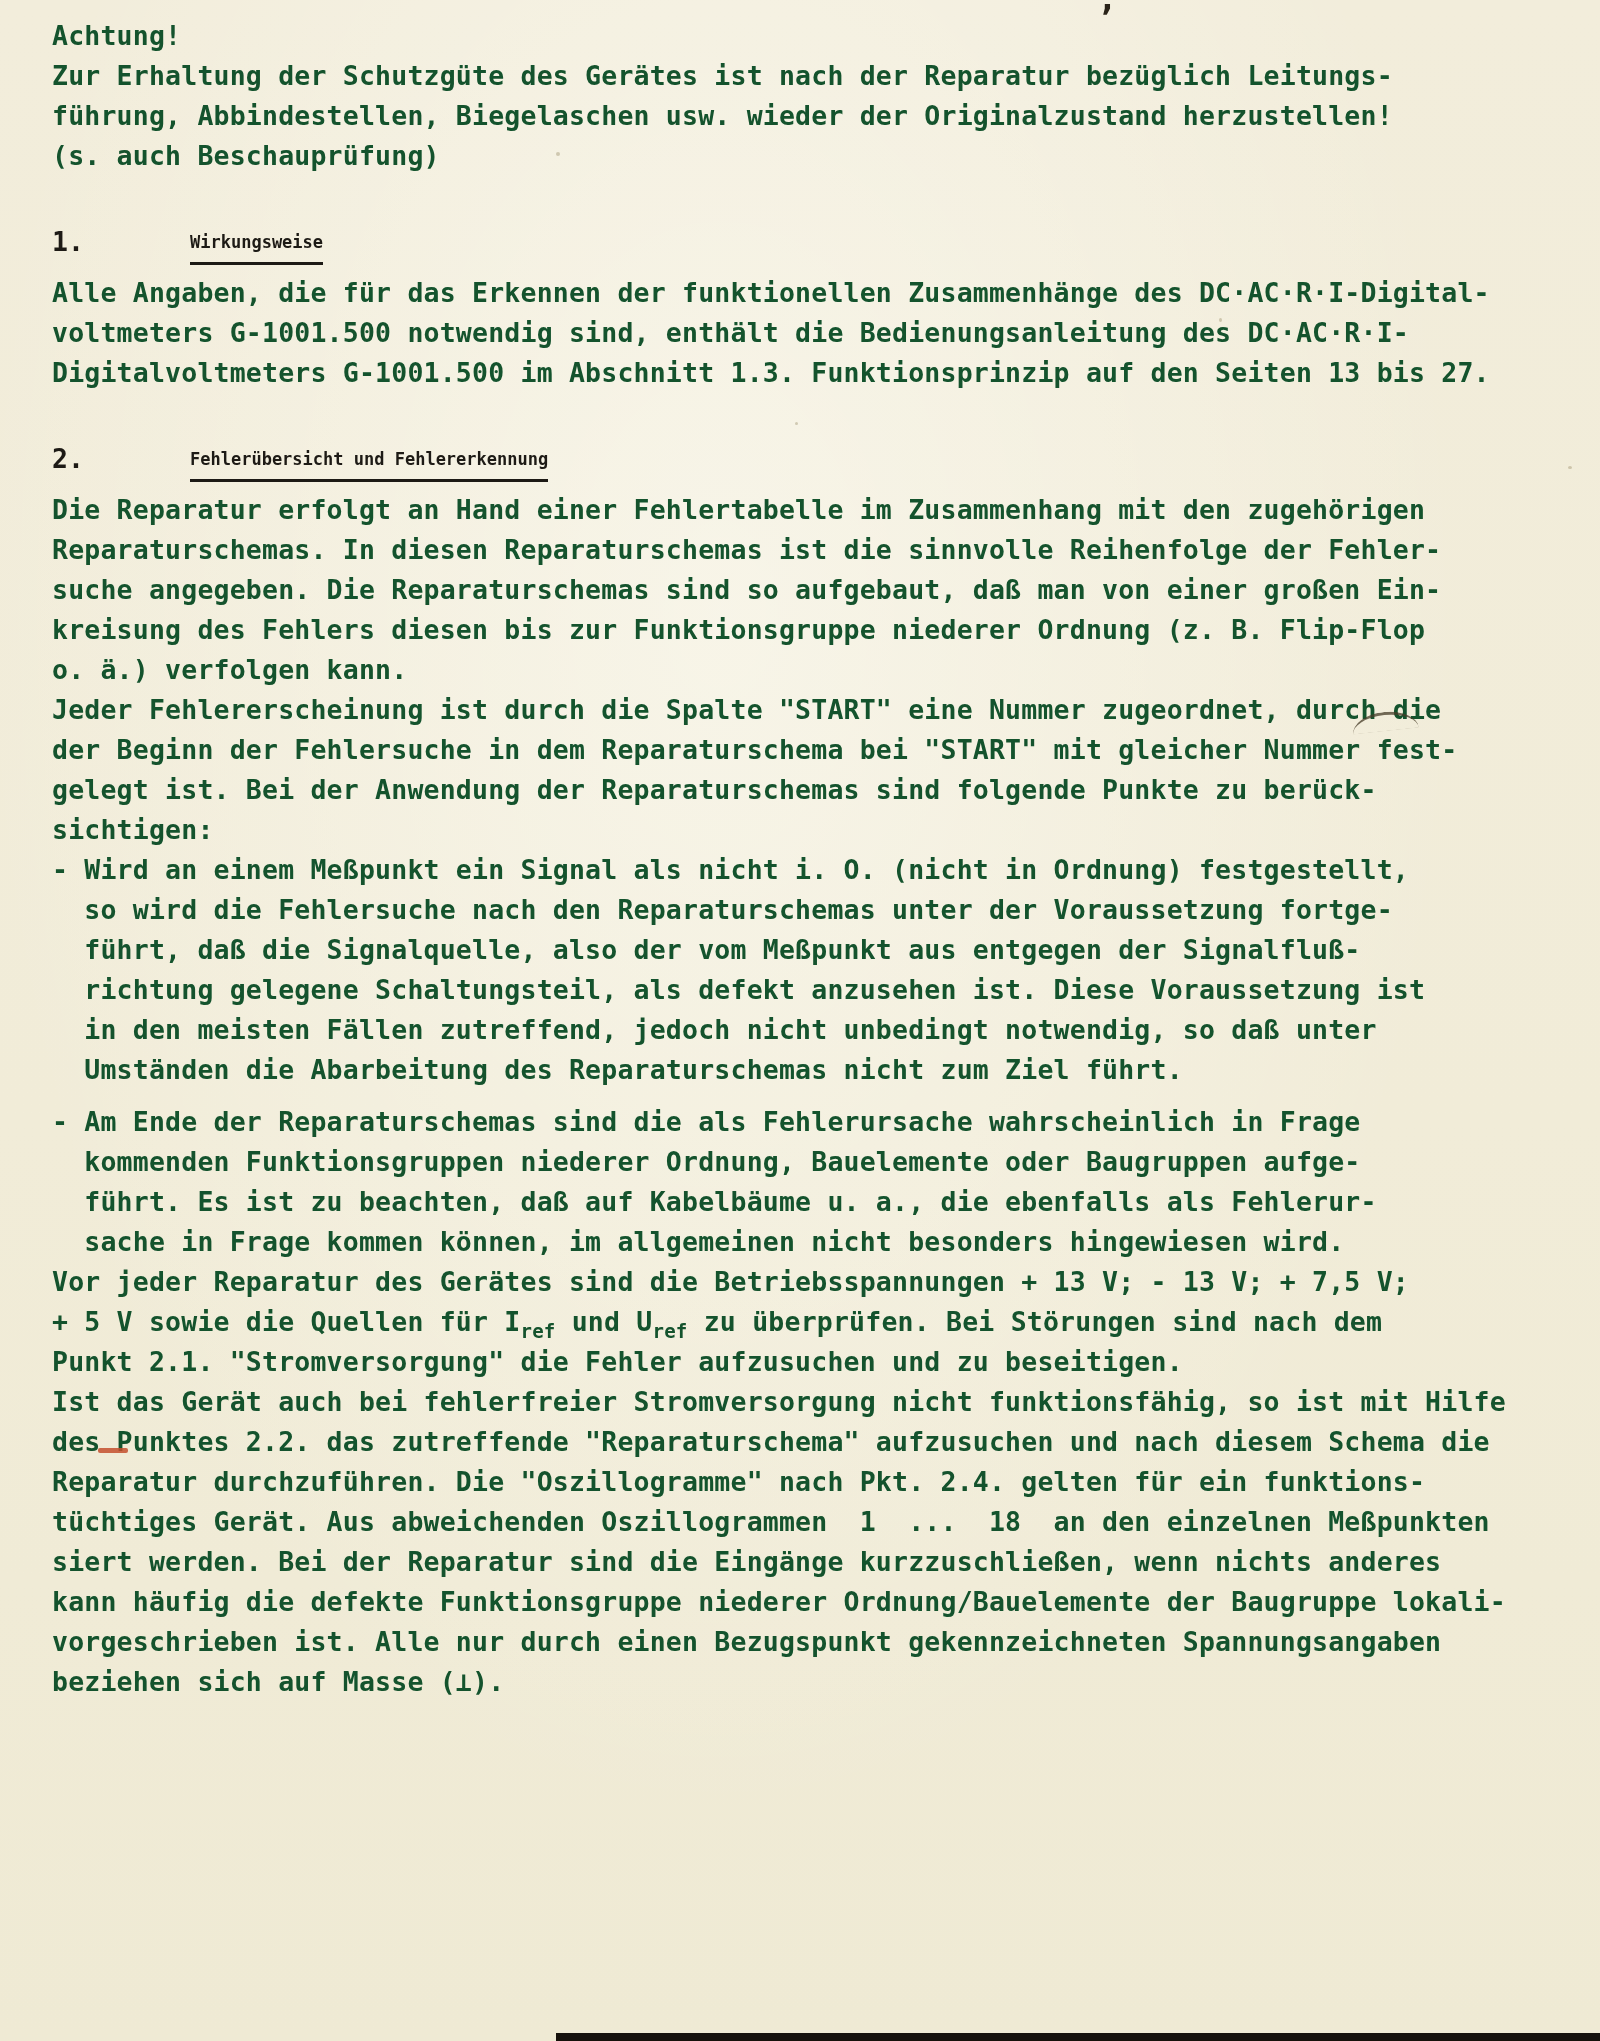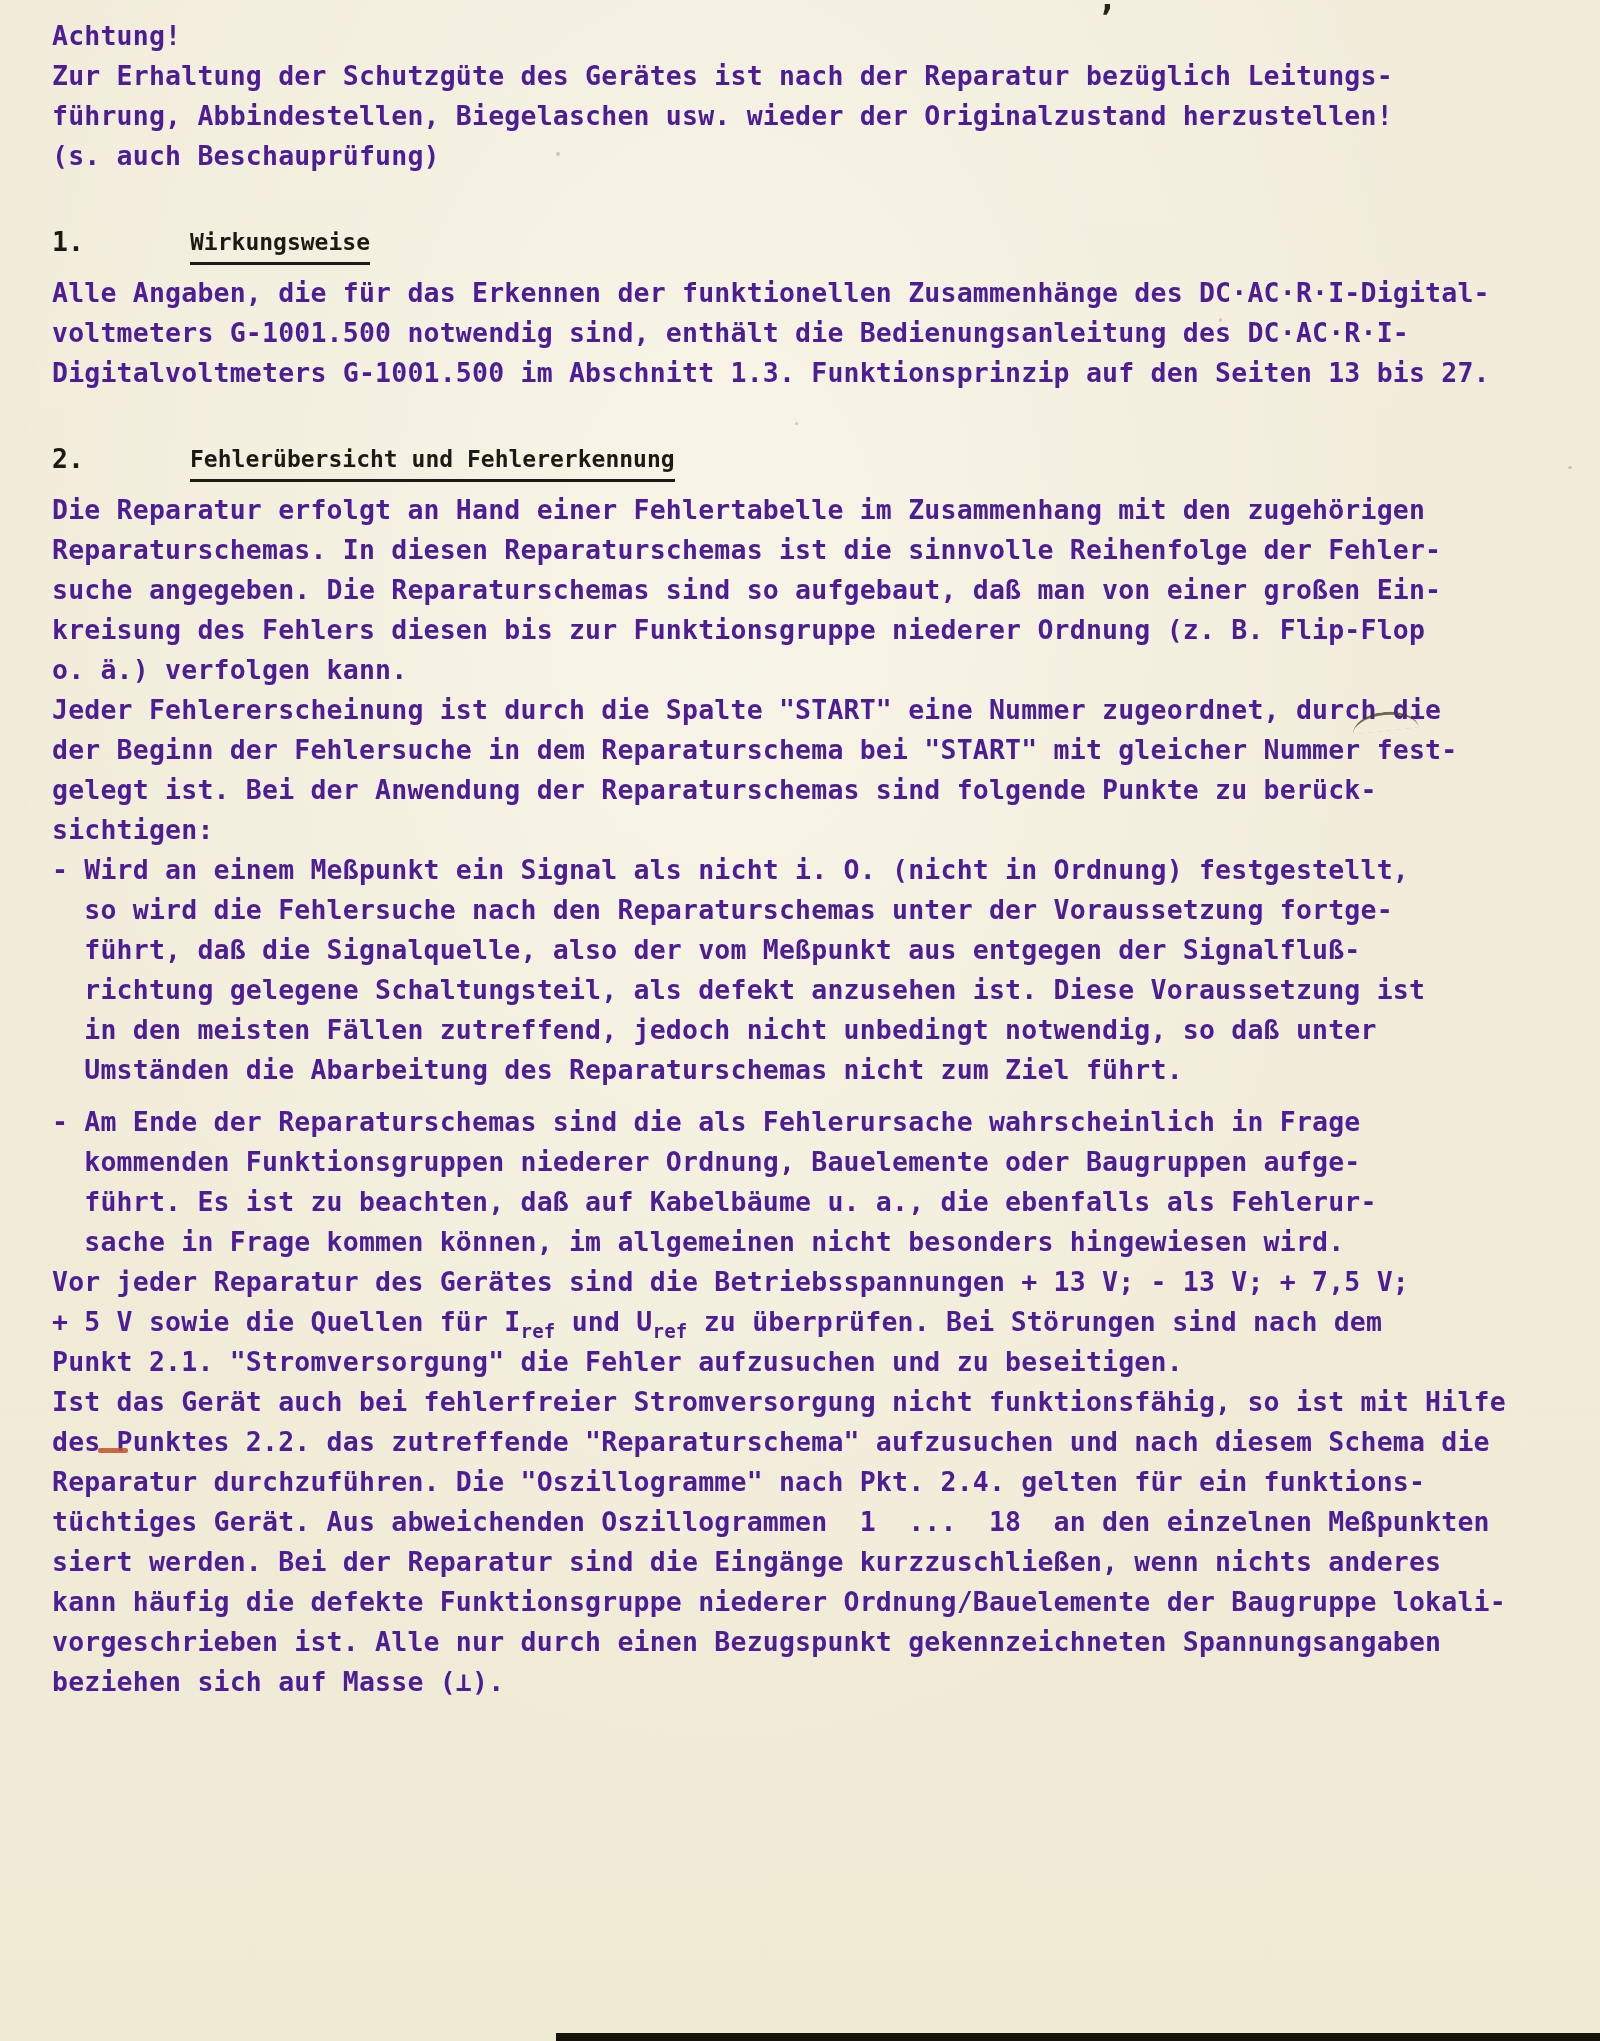--- a/index.html
+++ b/index.html
@@ -22,41 +22,41 @@
   .block{}
   .block:first-child{margin-top:0;}
   .block.attach{margin-top:0;}
   .block.smallgap{margin-top:12px;}
   .line{
     white-space:pre;
     font-size:26.5px;
     line-height:40px;
     font-weight:700;
     letter-spacing:0.2px;
-    color:#4c1d95;
+    color:#14532d;
   }
   .line sub{
     font-size:0.72em;
     line-height:0;
     vertical-align:-0.35em;
     font-weight:700;
     text-align:center;
   }
   .heading{
     margin-top:46px;
     margin-bottom:8px;
     display:flex;
   }
   .heading .num{
     width:138px;
     flex:0 0 138px;
     font-size:26.5px;line-height:40px;font-weight:700;white-space:pre;
   }
   .heading .title{
-    font-size:23px;line-height:40px;font-weight:700;white-space:pre;
+    font-size:17px;line-height:40px;font-weight:700;white-space:pre;
     border-bottom:3.5px solid #1d1a15;
     padding-bottom:0px;
     align-self:flex-start;
   }
   
   .mark-apostrophe{
     position:absolute;left:1096px;top:-2px;
     font-size:34px;font-weight:700;color:#2a2318;
   }
   .mark-squiggle{

